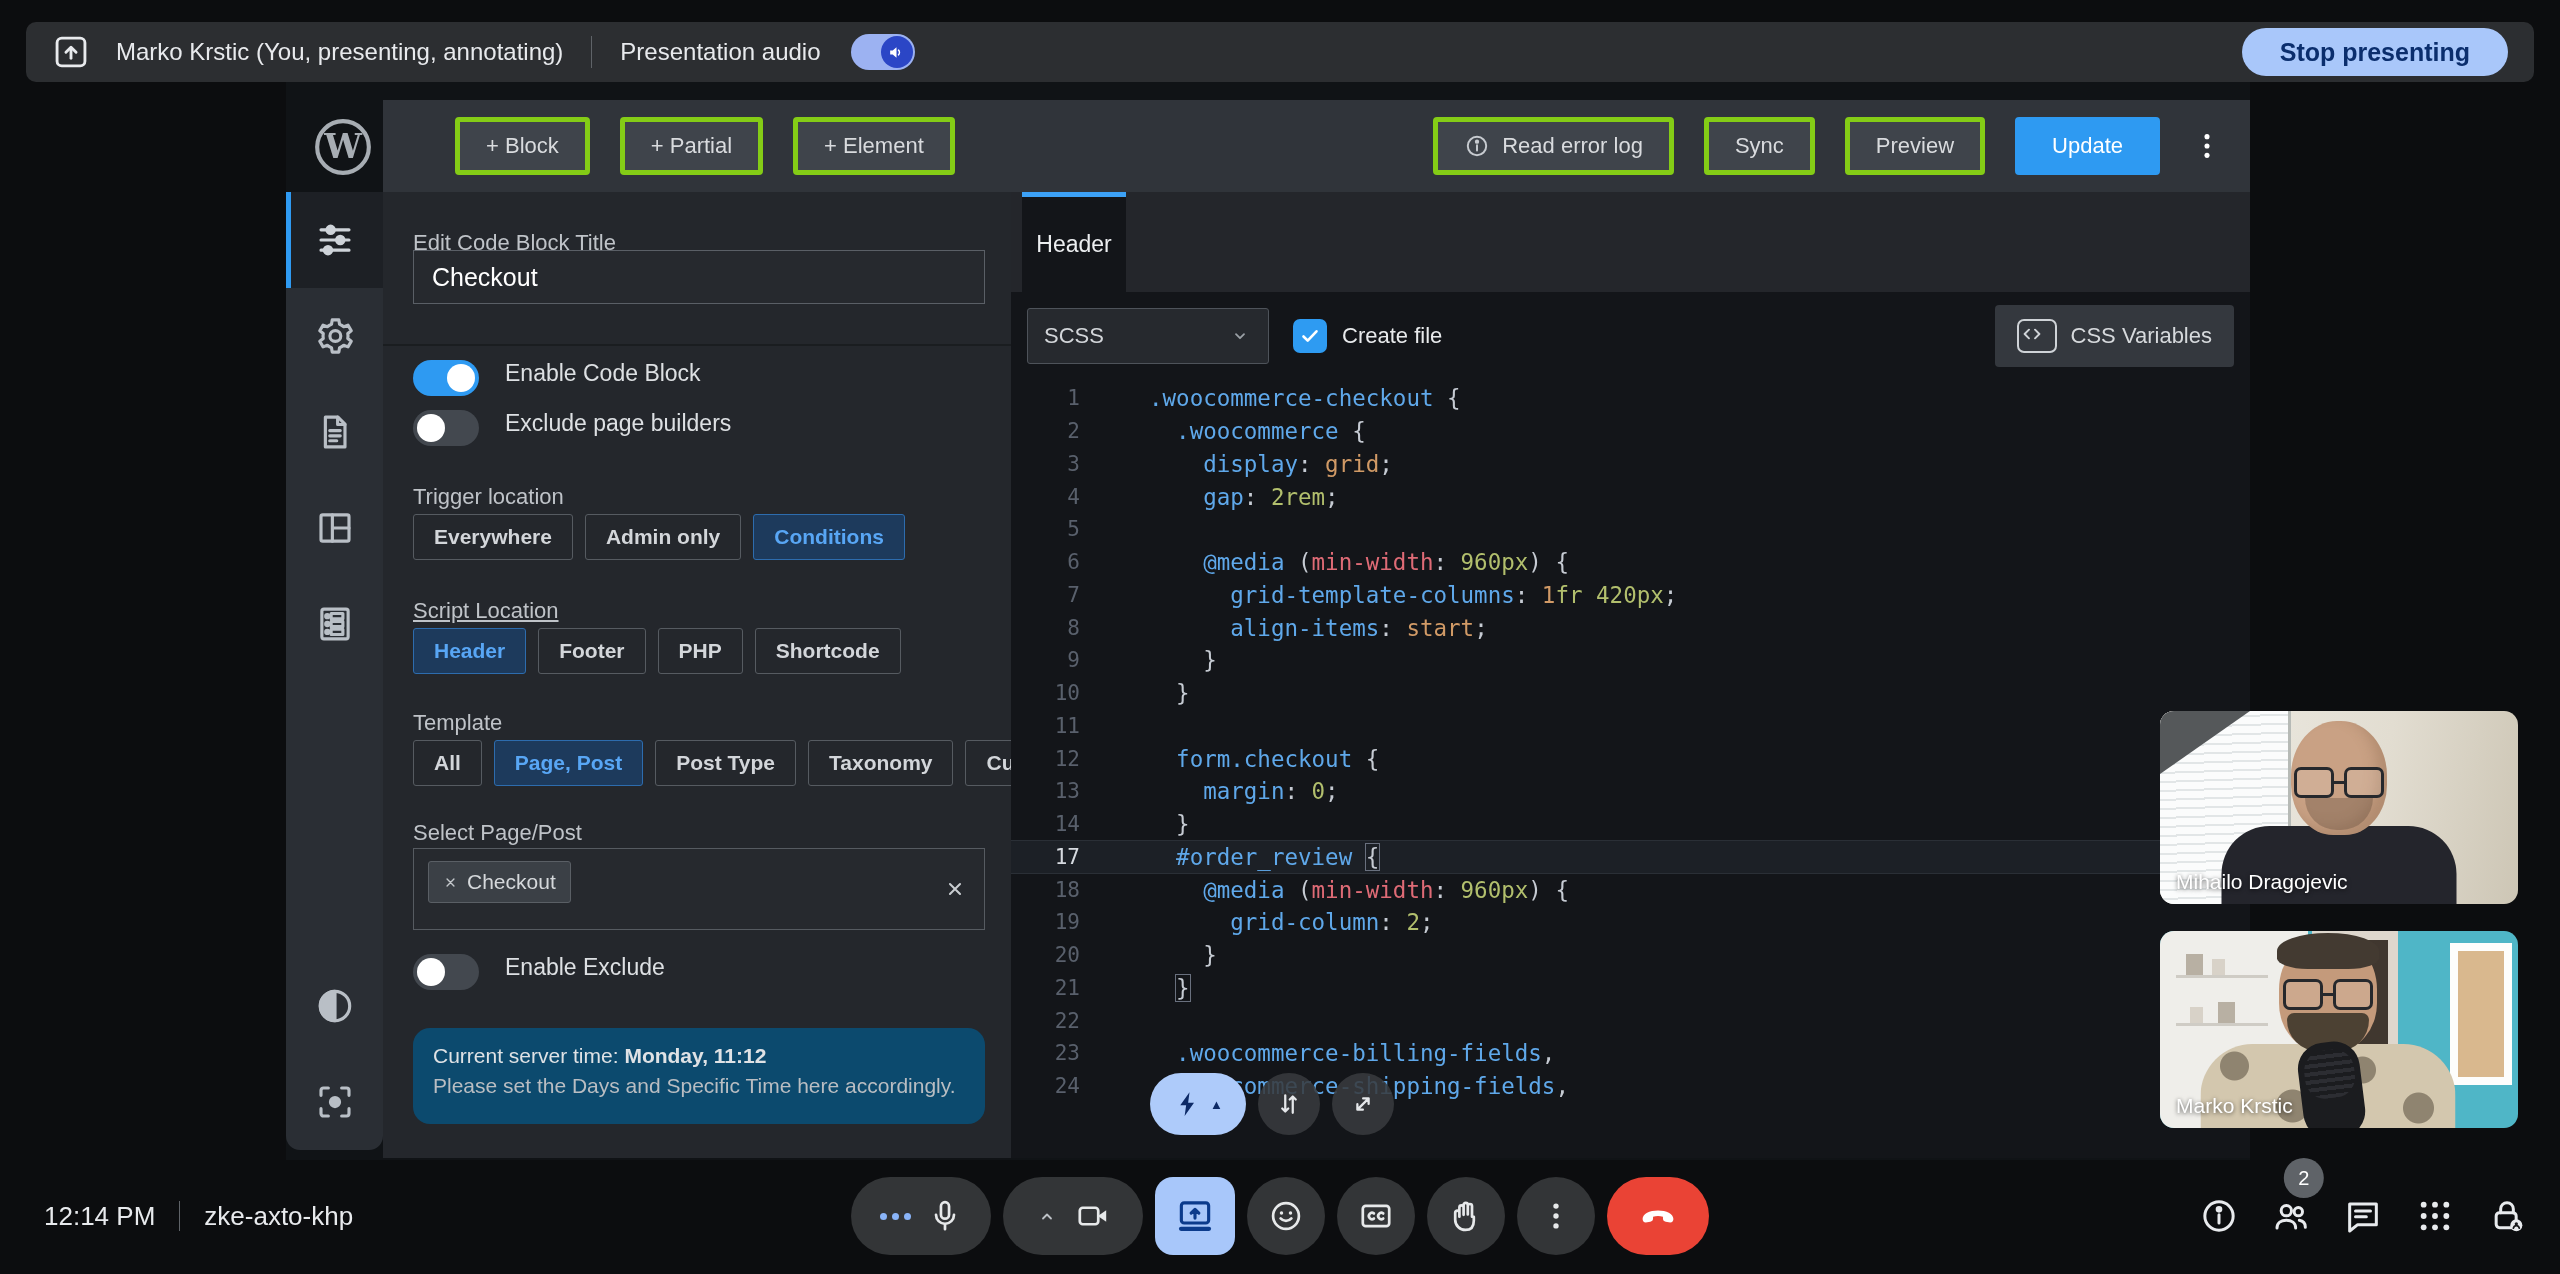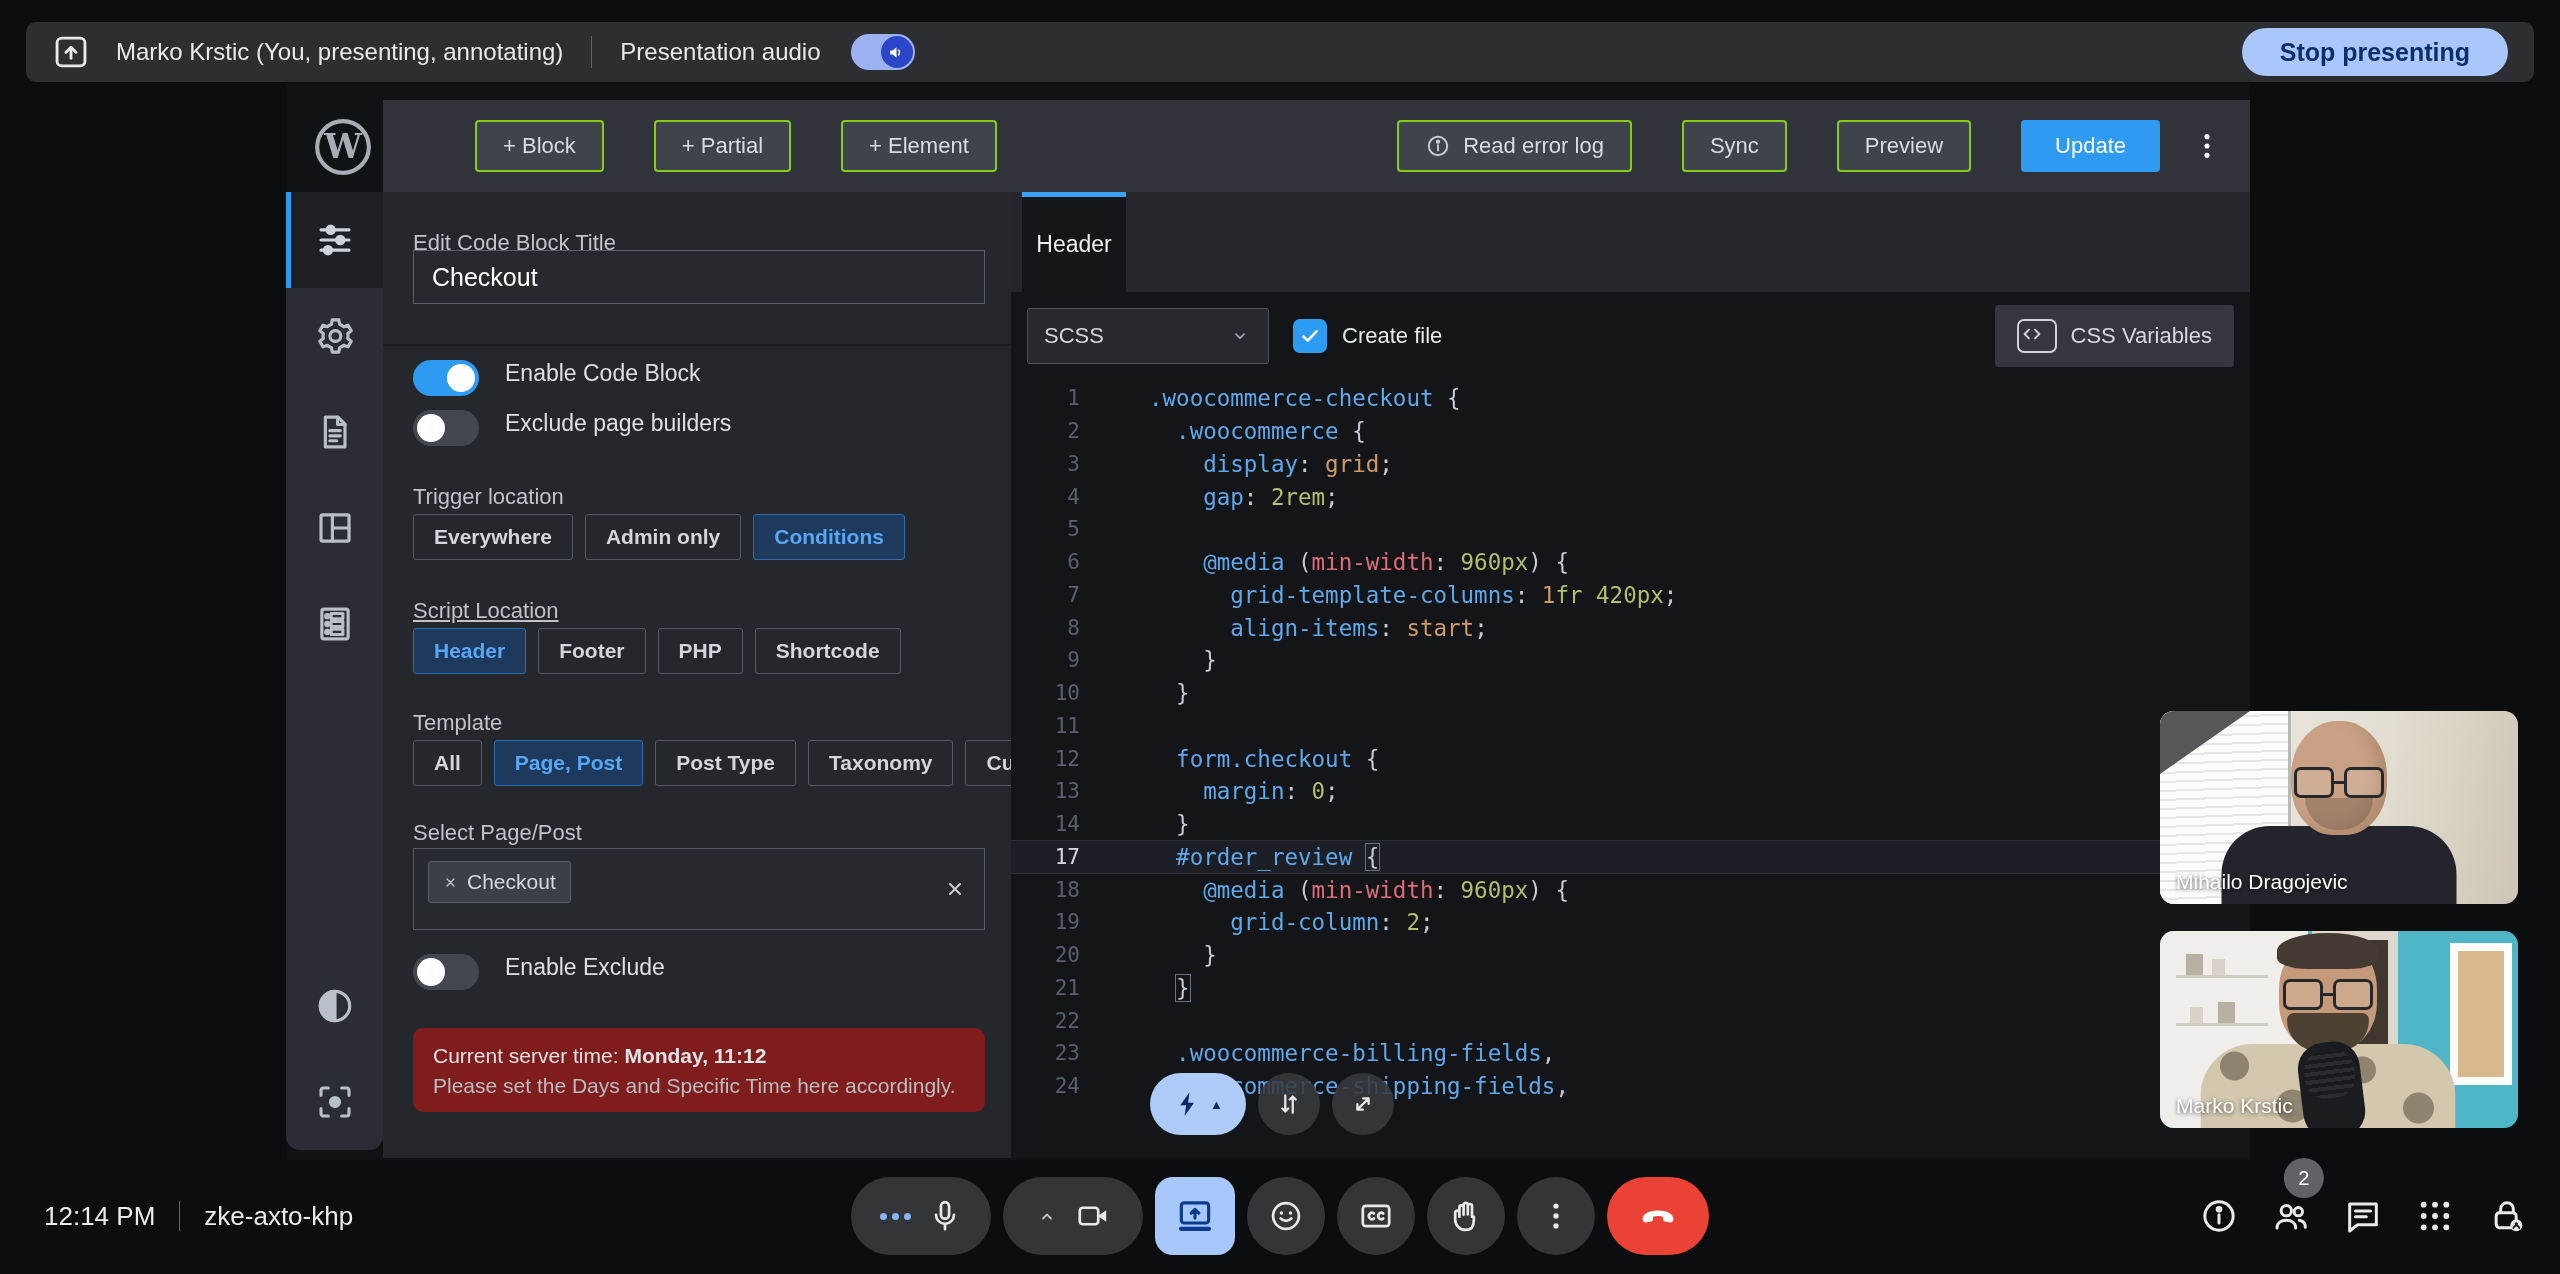--- a/index.html
+++ b/index.html
@@ -23,22 +23,22 @@
     display:flex;align-items:center;justify-content:center;color:#fff;}
   .audio-knob span{width:19px;height:19px;}
   .stop-btn{margin-left:auto;height:48px;padding:0 38px;border-radius:24px;background:#a9c7fa;color:#0b2e6d;
     font-size:25px;font-weight:600;display:flex;align-items:center;cursor:pointer;}
 
   
   .app{position:absolute;left:286px;top:60px;width:1964px;height:1100px;background:#101316;z-index:10;}
   .wp-logo{position:absolute;left:26px;top:56px;width:62px;height:62px;color:#a7adb3;}
   .wp-toolbar{position:absolute;left:97px;top:40px;right:0;height:92px;background:#30343a;
     display:flex;align-items:center;padding:0 26px 0 72px;box-sizing:border-box;gap:30px;}
-  .tb-btn{height:48px;padding:0 26px;background:#3f444b;border:2px solid #84cc16;border-radius:4px;
-    color:#d9dbde;font-size:22px;display:flex;align-items:center;gap:12px;cursor:pointer;white-space:nowrap;margin-left:20px;}
+  .tb-btn{height:48px;padding:0 26px;background:#3f444b;border:5px solid #84cc16;border-radius:4px;
+    color:#d9dbde;font-size:22px;display:flex;align-items:center;gap:12px;cursor:pointer;white-space:nowrap;}
   .tb-btn .bi{width:26px;height:26px;color:#c7cbd0;}
   .tb-spacer{flex:1;}
   .tb-btn.update{background:#2e9af2;border-color:#2e9af2;color:#fff;padding:0 32px;}
   .tb-kebab{width:34px;height:34px;color:#fff;cursor:pointer;}
 
   
   .rail{position:absolute;left:0;top:132px;width:97px;height:958px;background:#2a2e34;
     border-radius:0 0 14px 14px;display:flex;flex-direction:column;}
   .rail-item{height:96px;display:flex;align-items:center;justify-content:center;color:#b9bfc6;position:relative;cursor:pointer;}
   .rail-item span{width:42px;height:42px;}
@@ -64,22 +64,22 @@
   .opt-row{position:absolute;left:30px;display:flex;gap:12px;font-weight:bold;}
   .opt-btn{height:44px;padding:0 20px;display:flex;align-items:center;border:1px solid #565b61;border-radius:3px;
     color:#d3d6da;font-size:21px;cursor:pointer;white-space:nowrap;background:transparent;}
   .opt-btn.sel{background:#1d3a5c;border-color:#2d6cae;color:#58a6f5;}
   .multibox{position:absolute;left:30px;top:656px;width:572px;height:82px;box-sizing:border-box;
     border:1px solid #565b61;background:#26292e;}
   .chip{position:absolute;left:14px;top:12px;height:40px;padding:0 14px;background:#3b4046;border:1px solid #5a5f65;
     border-radius:3px;display:flex;align-items:center;gap:9px;font-size:21px;color:#d5d8db;cursor:pointer;}
   .chip .cx{width:15px;height:15px;color:#c3c7cb;}
   .clear-x{position:absolute;right:18px;top:50%;transform:translateY(-50%);width:22px;height:22px;color:#c9cdd1;cursor:pointer;}
-  .infobox{position:absolute;left:30px;top:836px;width:572px;height:84px;box-sizing:border-box;background:#7f1d1d;
-    border-radius:10px;padding:13px 20px;font-size:21px;line-height:30px;color:#b9bdc2;}
+  .infobox{position:absolute;left:30px;top:836px;width:572px;height:96px;box-sizing:border-box;background:#0c4a6e;
+    border-radius:17px;padding:13px 20px;font-size:21px;line-height:30px;color:#b9bdc2;}
   .infobox .l1{color:#dfe2e5;}
 
   
   .editor{position:absolute;left:725px;top:132px;width:1239px;height:966px;background:#131519;overflow:hidden;}
   .tabstrip{position:absolute;left:0;top:0;right:0;height:100px;background:#24262b;}
   .tab{position:absolute;left:11px;top:0;width:104px;height:100px;background:#131519;border-top:5px solid #3ca1f6;
     box-sizing:border-box;display:flex;align-items:center;justify-content:center;color:#eceef0;font-size:23px;cursor:pointer;}
   .ed-controls{position:absolute;left:0;top:100px;right:0;height:88px;display:flex;align-items:center;
     padding:0 16px;box-sizing:border-box;}
   .select{width:242px;height:56px;box-sizing:border-box;background:#26292e;border:1px solid #4e535a;border-radius:3px;

